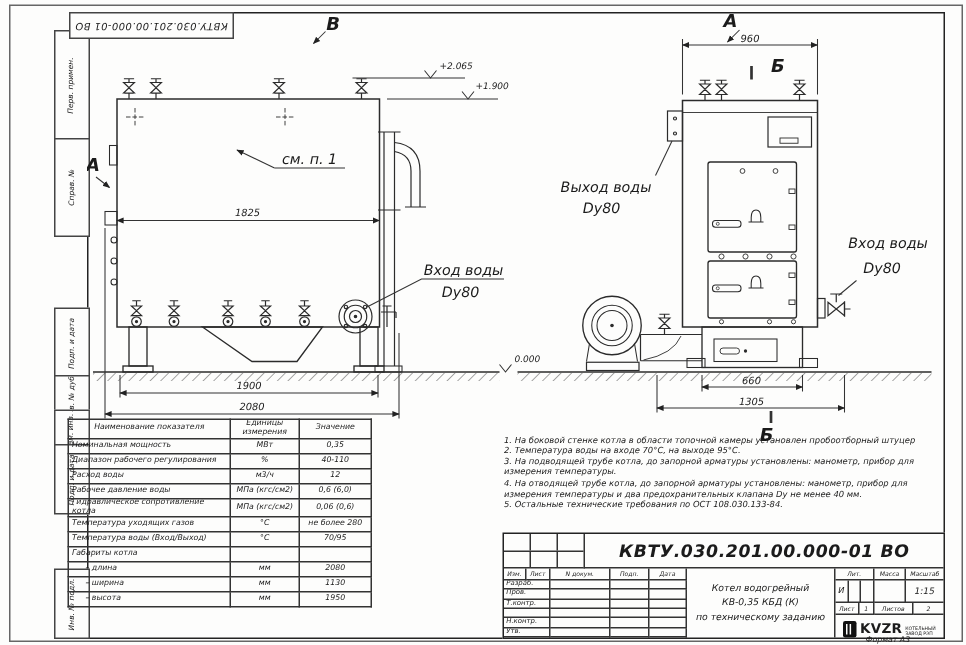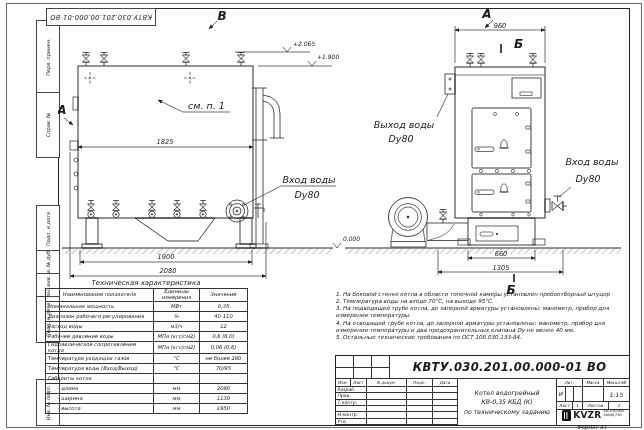--- a/index.html
+++ b/index.html
@@ -48,21 +48,21 @@
   .sg{border-right:.8px solid #333;border-bottom:.8px solid #333;font-size:4.1px;font-style:italic;
       display:flex;align-items:center;justify-content:center;overflow:hidden}
   .sg.role{grid-column:span 2;justify-content:flex-start;padding-left:1.5px;font-size:4.6px}
   .namecell{left:122px;top:23px;width:99px;height:46px;border-right:.9px solid #333;display:flex;
             flex-direction:column;align-items:center;justify-content:center;font-size:6.2px;
             font-style:italic;line-height:1.55;text-align:center}
   .rt{left:221px;top:23px;width:72px;height:46px}
   .rt-row{display:flex}
   .rt .h{border-right:.8px solid #333;border-bottom:.8px solid #333;font-size:4.1px;font-style:italic;
          display:flex;align-items:center;justify-content:center;overflow:hidden}
-  .logo-row{height:15px;display:flex;align-items:flex-start;justify-content:center;gap:2px}
+  .logo-row{height:15px;display:flex;align-items:flex-end;justify-content:center;gap:2px}
   .logomark{width:9px;height:11px;background:#111;border-radius:1.5px;position:relative}
   .logomark:before{content:"";position:absolute;left:2px;top:2px;width:1.2px;height:7px;background:#fdfdfc;
                    box-shadow:2.4px 0 0 #fdfdfc}
   .kvzr{font-size:9px;font-weight:bold;letter-spacing:.2px;font-style:normal}
   .logocap{font-size:3.1px;line-height:1.2;font-style:normal}
   .fmt{position:absolute;left:556px;top:424px;width:72px;text-align:center;font-size:5.2px;font-style:italic}
 </style>
 </head>
 <body>
 
@@ -302,21 +302,20 @@
     <text class="big" x="487" y="18" text-anchor="middle">А</text>
     <text class="big" x="514" y="48">Б</text>
     <text class="big" x="511" y="294" text-anchor="middle">Б</text>
     <text class="lbl" x="404" y="128" text-anchor="middle">Выход воды</text>
     <text class="lbl" x="401" y="142" text-anchor="middle">Dy80</text>
     <text class="lbl" x="592" y="165" text-anchor="middle">Вход воды</text>
     <text class="lbl" x="588" y="182" text-anchor="middle">Dy80</text>
   </svg>
 
   <div class="spec">
-    <div class="spec-title">Техническая характеристика</div>
     <table>
       <colgroup>
           <col style="width:108px">
           <col style="width:46px">
           <col style="width:48px">
         </colgroup>
       <tbody>
           <tr>
         <th>Наименование показателя</th>
         <th>Единицы измерения</th>

